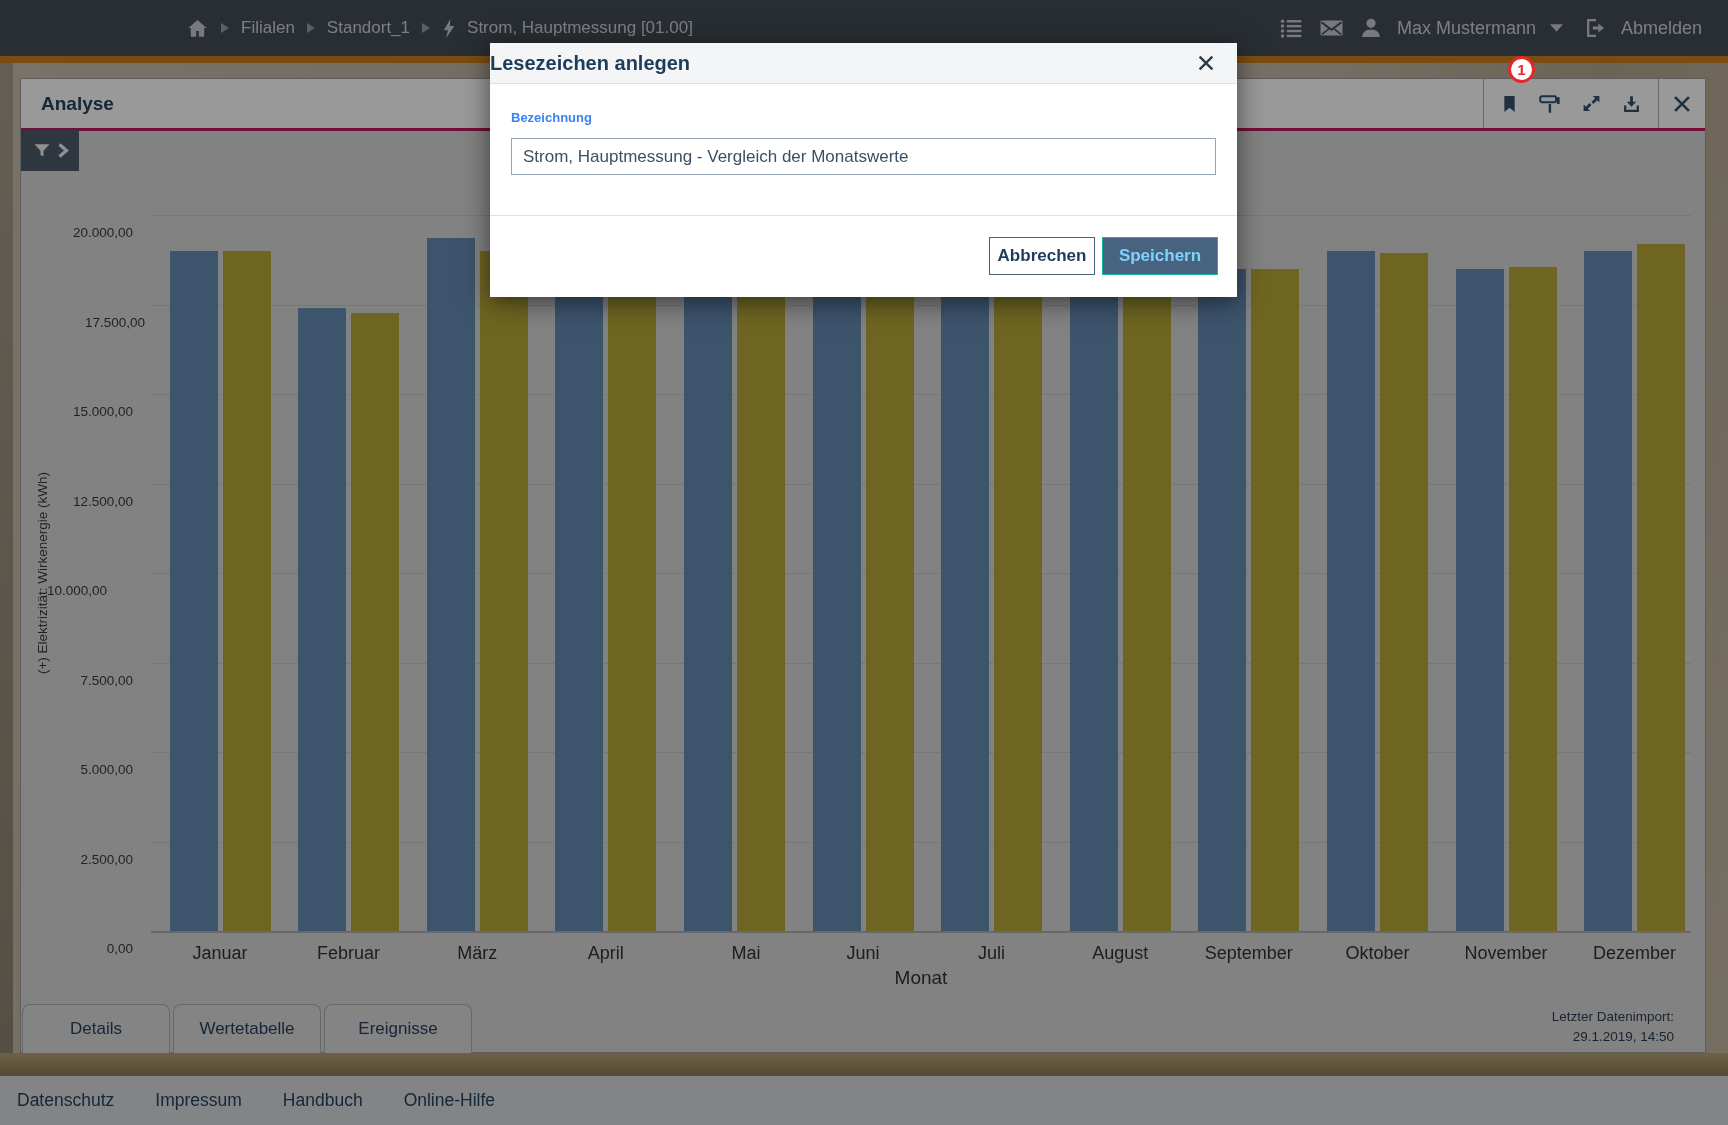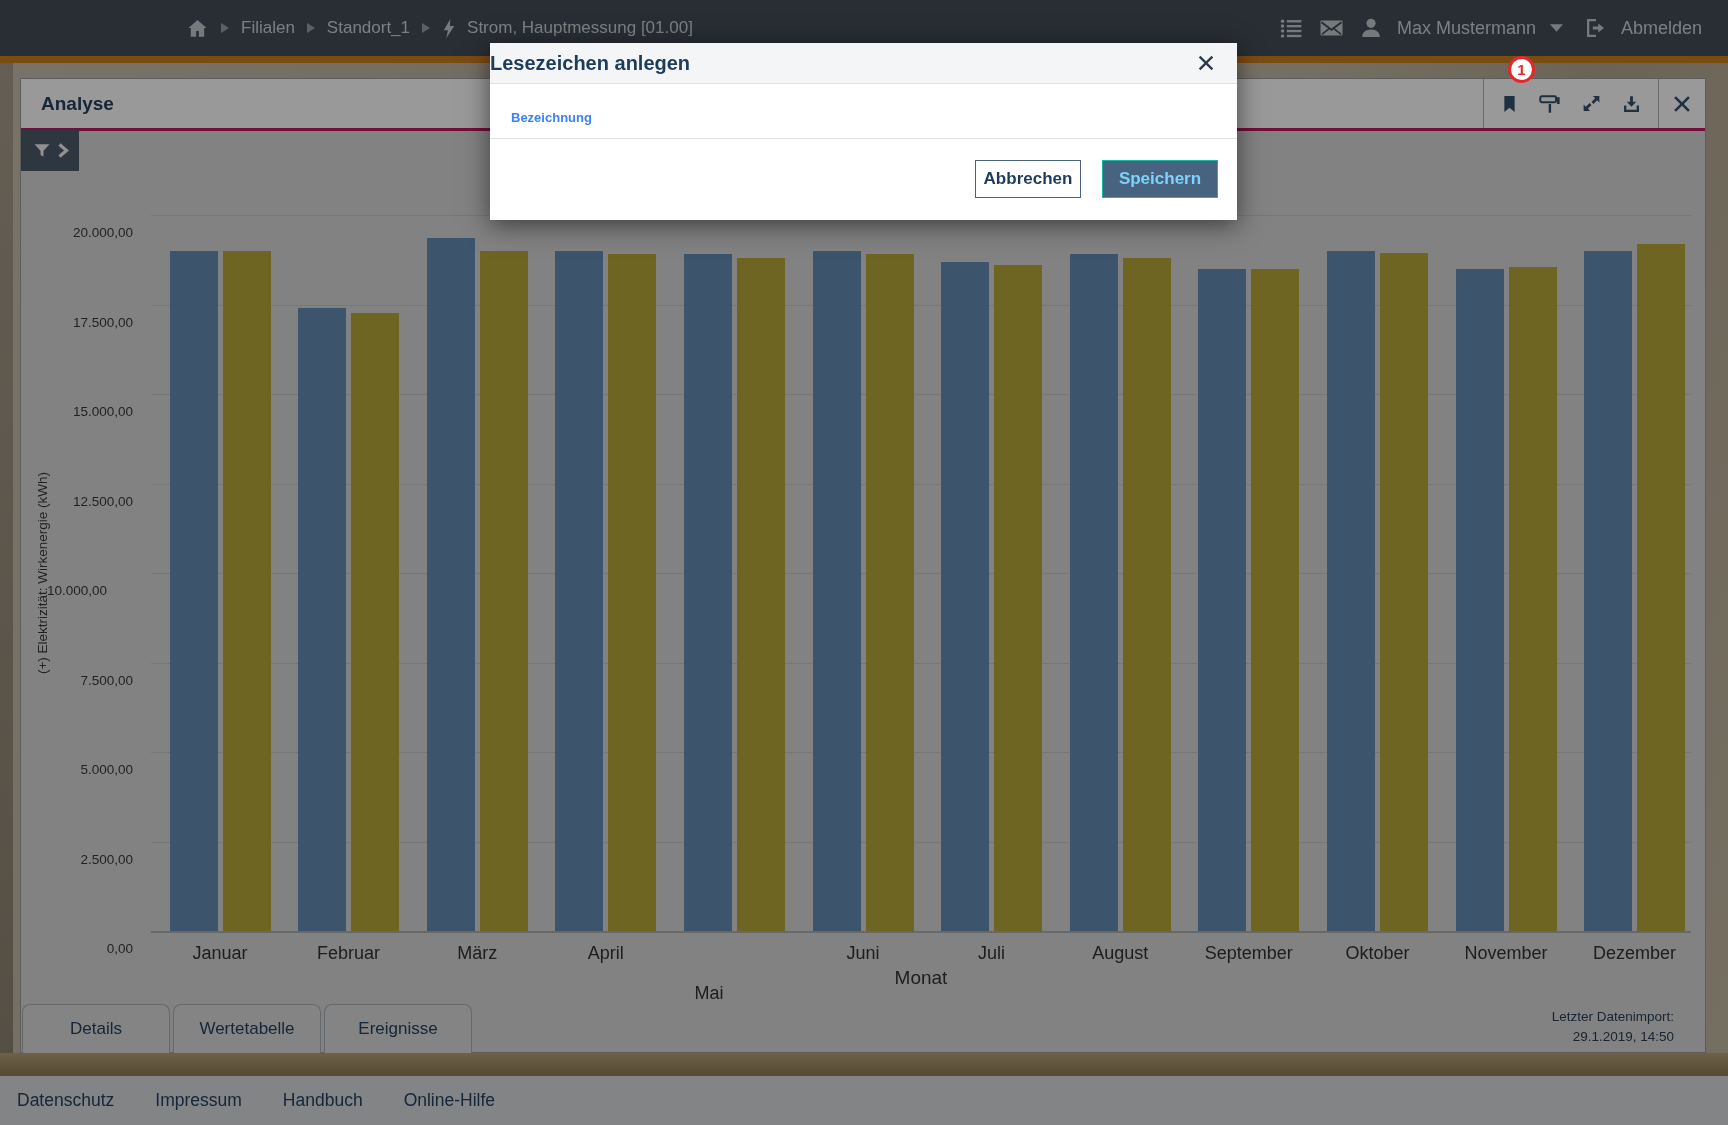--- a/index.html
+++ b/index.html
@@ -63,22 +63,22 @@
   .modal{position:absolute;left:490px;top:43px;width:747px;background:#fff;z-index:100;
          box-shadow:0 5px 24px rgba(0,0,0,0.55);}
   .modal-header{height:40px;background:#f4f5f6;border-bottom:1px solid #dfe2e5;
          display:flex;align-items:center;}
   .modal-title{font-size:20px;font-weight:bold;color:#1d3c5c;}
   .modal-close{margin-left:auto;padding-right:22px;color:#2b3b4e;display:flex;align-items:center;cursor:pointer;}
   .modal-body{padding:26px 21px 0;}
   .field-label{font-size:13px;font-weight:bold;color:#3b82f6;margin-bottom:13px;}
   .text-input{width:100%;height:37px;border:1px solid #93a5b6;box-sizing:border-box;
          padding:0 11px;font-size:17px;color:#3b5064;font-family:inherit;background:#fff;outline:none;}
-  .modal-footer{border-top:1px solid #dfe2e5;padding:21px 19px 22px;
-         display:flex;justify-content:flex-end;gap:21px;}
+  .modal-footer{margin-top:40px;border-top:1px solid #dfe2e5;padding:21px 19px 22px;
+         display:flex;justify-content:flex-end;gap:7px;}
   .btn{height:38px;font-size:17px;font-weight:bold;font-family:inherit;display:flex;
        align-items:center;justify-content:center;box-sizing:border-box;cursor:pointer;}
   .btn-secondary{width:106px;background:#fff;border:1px solid #47637f;color:#1d3c5c;}
   .btn-primary{width:116px;background:#47637f;border:1px solid #14b8a6;color:#7dd3fc;}
 
   
   .badge{position:absolute;left:1508px;top:56px;width:27px;height:27px;border-radius:50%;
          background:#fff;border:3px solid #e8262a;box-sizing:border-box;color:#e8262a;
          font-weight:bold;font-size:15px;display:flex;align-items:center;justify-content:center;z-index:200;}
   svg{display:block;}
@@ -224,38 +224,38 @@
         <div class="ytick" style="left: 0px; top: 615px;">5.000,00</div>
         <div class="gridline" style="left: 130px; width: 1540px; top: 534.5px;"></div>
         <div class="ytick" style="left: 0px; top: 525.5px;">7.500,00</div>
         <div class="gridline" style="left: 130px; width: 1540px; top: 445px;"></div>
         <div class="ytick" style="left: 0px; top: 436px; text-align: center;">10.000,00</div>
         <div class="gridline" style="left: 130px; width: 1540px; top: 355.5px;"></div>
         <div class="ytick" style="left: 0px; top: 346.5px;">12.500,00</div>
         <div class="gridline" style="left: 130px; width: 1540px; top: 266px;"></div>
         <div class="ytick" style="left: 0px; top: 257px;">15.000,00</div>
         <div class="gridline" style="left: 130px; width: 1540px; top: 176.5px;"></div>
-        <div class="ytick" style="left: 0px; top: 167.5px;">17.500,00</div>
+        <div class="ytick" style="left: 0px; top: 167.5px; padding-left: 12px;">17.500,00</div>
         <div class="gridline" style="left: 130px; width: 1540px; top: 87px;"></div>
         <div class="ytick" style="left: 0px; top: 78px;">20.000,00</div>
         <div class="bar" style="left: 148.5px; width: 48px; top: 122.8px; height: 680.2px; background: rgb(100, 140, 180);"></div>
         <div class="bar" style="left: 201.5px; width: 48px; top: 122.8px; height: 680.2px; background: rgb(183, 169, 58);"></div>
         <div class="xtick" style="left: 135px; top: 815px;">Januar</div>
         <div class="bar" style="left: 277.1px; width: 48px; top: 180.1px; height: 622.9px; background: rgb(100, 140, 180);"></div>
         <div class="bar" style="left: 330.1px; width: 48px; top: 185.4px; height: 617.6px; background: rgb(183, 169, 58);"></div>
         <div class="xtick" style="left: 263.6px; top: 815px;">Februar</div>
         <div class="bar" style="left: 405.7px; width: 48px; top: 110.3px; height: 692.7px; background: rgb(100, 140, 180);"></div>
         <div class="bar" style="left: 458.7px; width: 48px; top: 122.8px; height: 680.2px; background: rgb(183, 169, 58);"></div>
         <div class="xtick" style="left: 392.2px; top: 815px;">März</div>
         <div class="bar" style="left: 534.3px; width: 48px; top: 122.8px; height: 680.2px; background: rgb(100, 140, 180);"></div>
         <div class="bar" style="left: 587.3px; width: 48px; top: 126.4px; height: 676.6px; background: rgb(183, 169, 58);"></div>
         <div class="xtick" style="left: 520.8px; top: 815px;">April</div>
         <div class="bar" style="left: 662.9px; width: 48px; top: 126.4px; height: 676.6px; background: rgb(100, 140, 180);"></div>
         <div class="bar" style="left: 715.9px; width: 48px; top: 130px; height: 673px; background: rgb(183, 169, 58);"></div>
-        <div class="xtick" style="left: 624px; top: 815px; margin-top: 40px;">Mai</div>
+        <div class="xtick" style="left: 661px; top: 815px;">Mai</div>
         <div class="bar" style="left: 791.5px; width: 48px; top: 122.8px; height: 680.2px; background: rgb(100, 140, 180);"></div>
         <div class="bar" style="left: 844.5px; width: 48px; top: 126.4px; height: 676.6px; background: rgb(183, 169, 58);"></div>
         <div class="xtick" style="left: 778px; top: 815px;">Juni</div>
         <div class="bar" style="left: 920.1px; width: 48px; top: 133.5px; height: 669.5px; background: rgb(100, 140, 180);"></div>
         <div class="bar" style="left: 973.1px; width: 48px; top: 137.1px; height: 665.9px; background: rgb(183, 169, 58);"></div>
         <div class="xtick" style="left: 906.6px; top: 815px;">Juli</div>
         <div class="bar" style="left: 1048.7px; width: 48px; top: 126.4px; height: 676.6px; background: rgb(100, 140, 180);"></div>
         <div class="bar" style="left: 1101.7px; width: 48px; top: 130px; height: 673px; background: rgb(183, 169, 58);"></div>
         <div class="xtick" style="left: 1035.2px; top: 815px;">August</div>
         <div class="bar" style="left: 1177.3px; width: 48px; top: 140.7px; height: 662.3px; background: rgb(100, 140, 180);"></div>
@@ -298,20 +298,21 @@
     <div class="modal-header">
       <div class="modal-title">Lesezeichen anlegen</div>
       <div class="modal-close">
         <svg width="18" height="18" viewBox="0 0 24 24" fill="currentColor">
           <path d="M4.6 2.4l7.4 7.4 7.4-7.4 2.2 2.2-7.4 7.4 7.4 7.4-2.2 2.2-7.4-7.4-7.4 7.4-2.2-2.2 7.4-7.4-7.4-7.4z"></path>
         </svg>
       </div>
     </div>
     <div class="modal-body">
       <div class="field-label">Bezeichnung</div>
+      <input class="text-input" type="text" value="Strom, Hauptmessung - Vergleich der Monatswerte" style="">
     </div>
     <div class="modal-footer">
       <button class="btn btn-secondary">Abbrechen</button>
       <button class="btn btn-primary">Speichern</button>
     </div>
   </div>
 
   <div class="badge">1</div>
 
 </div>

